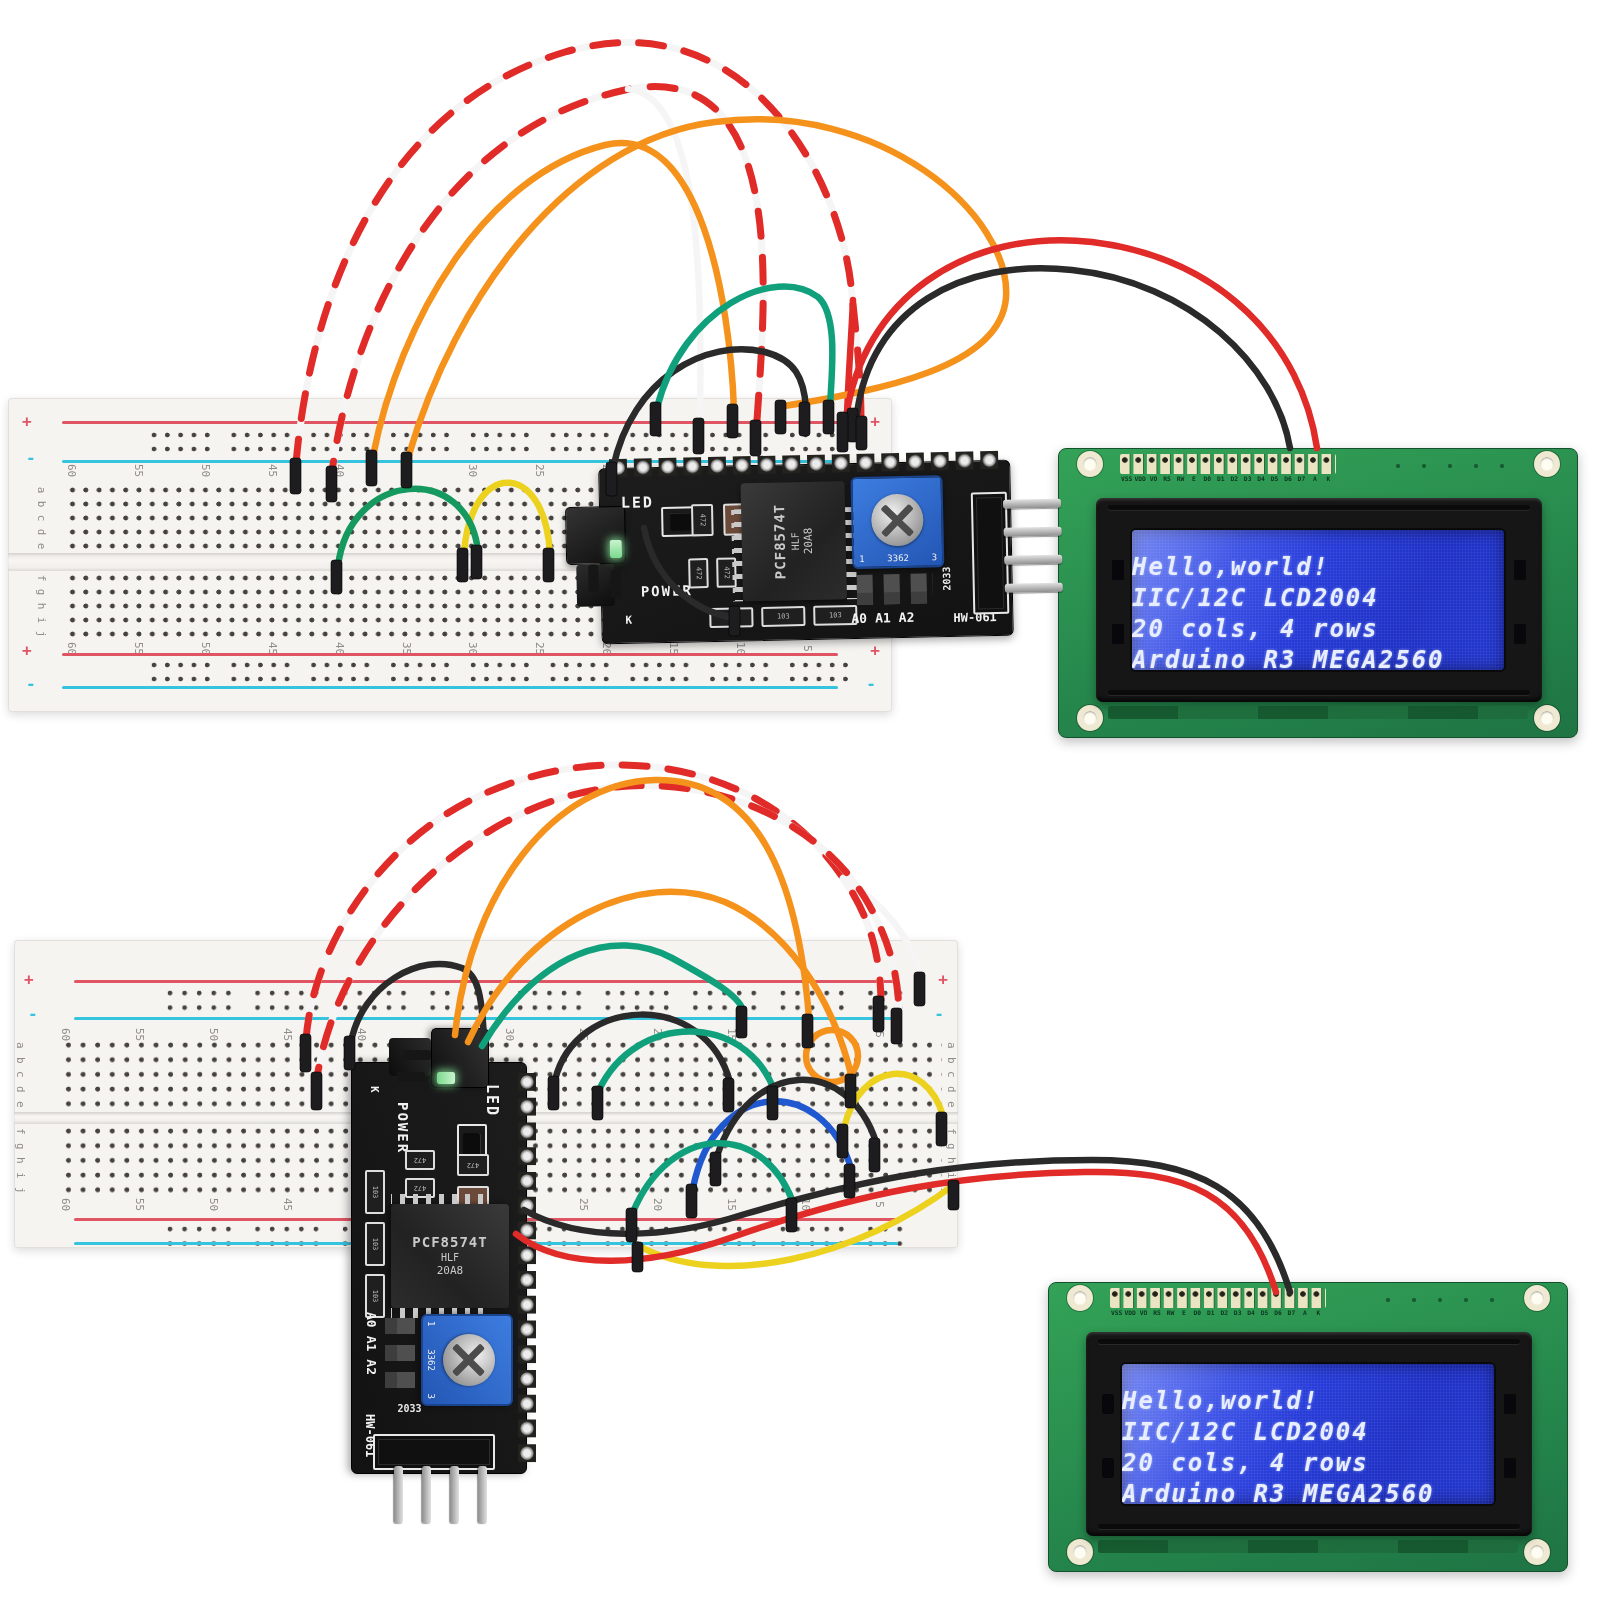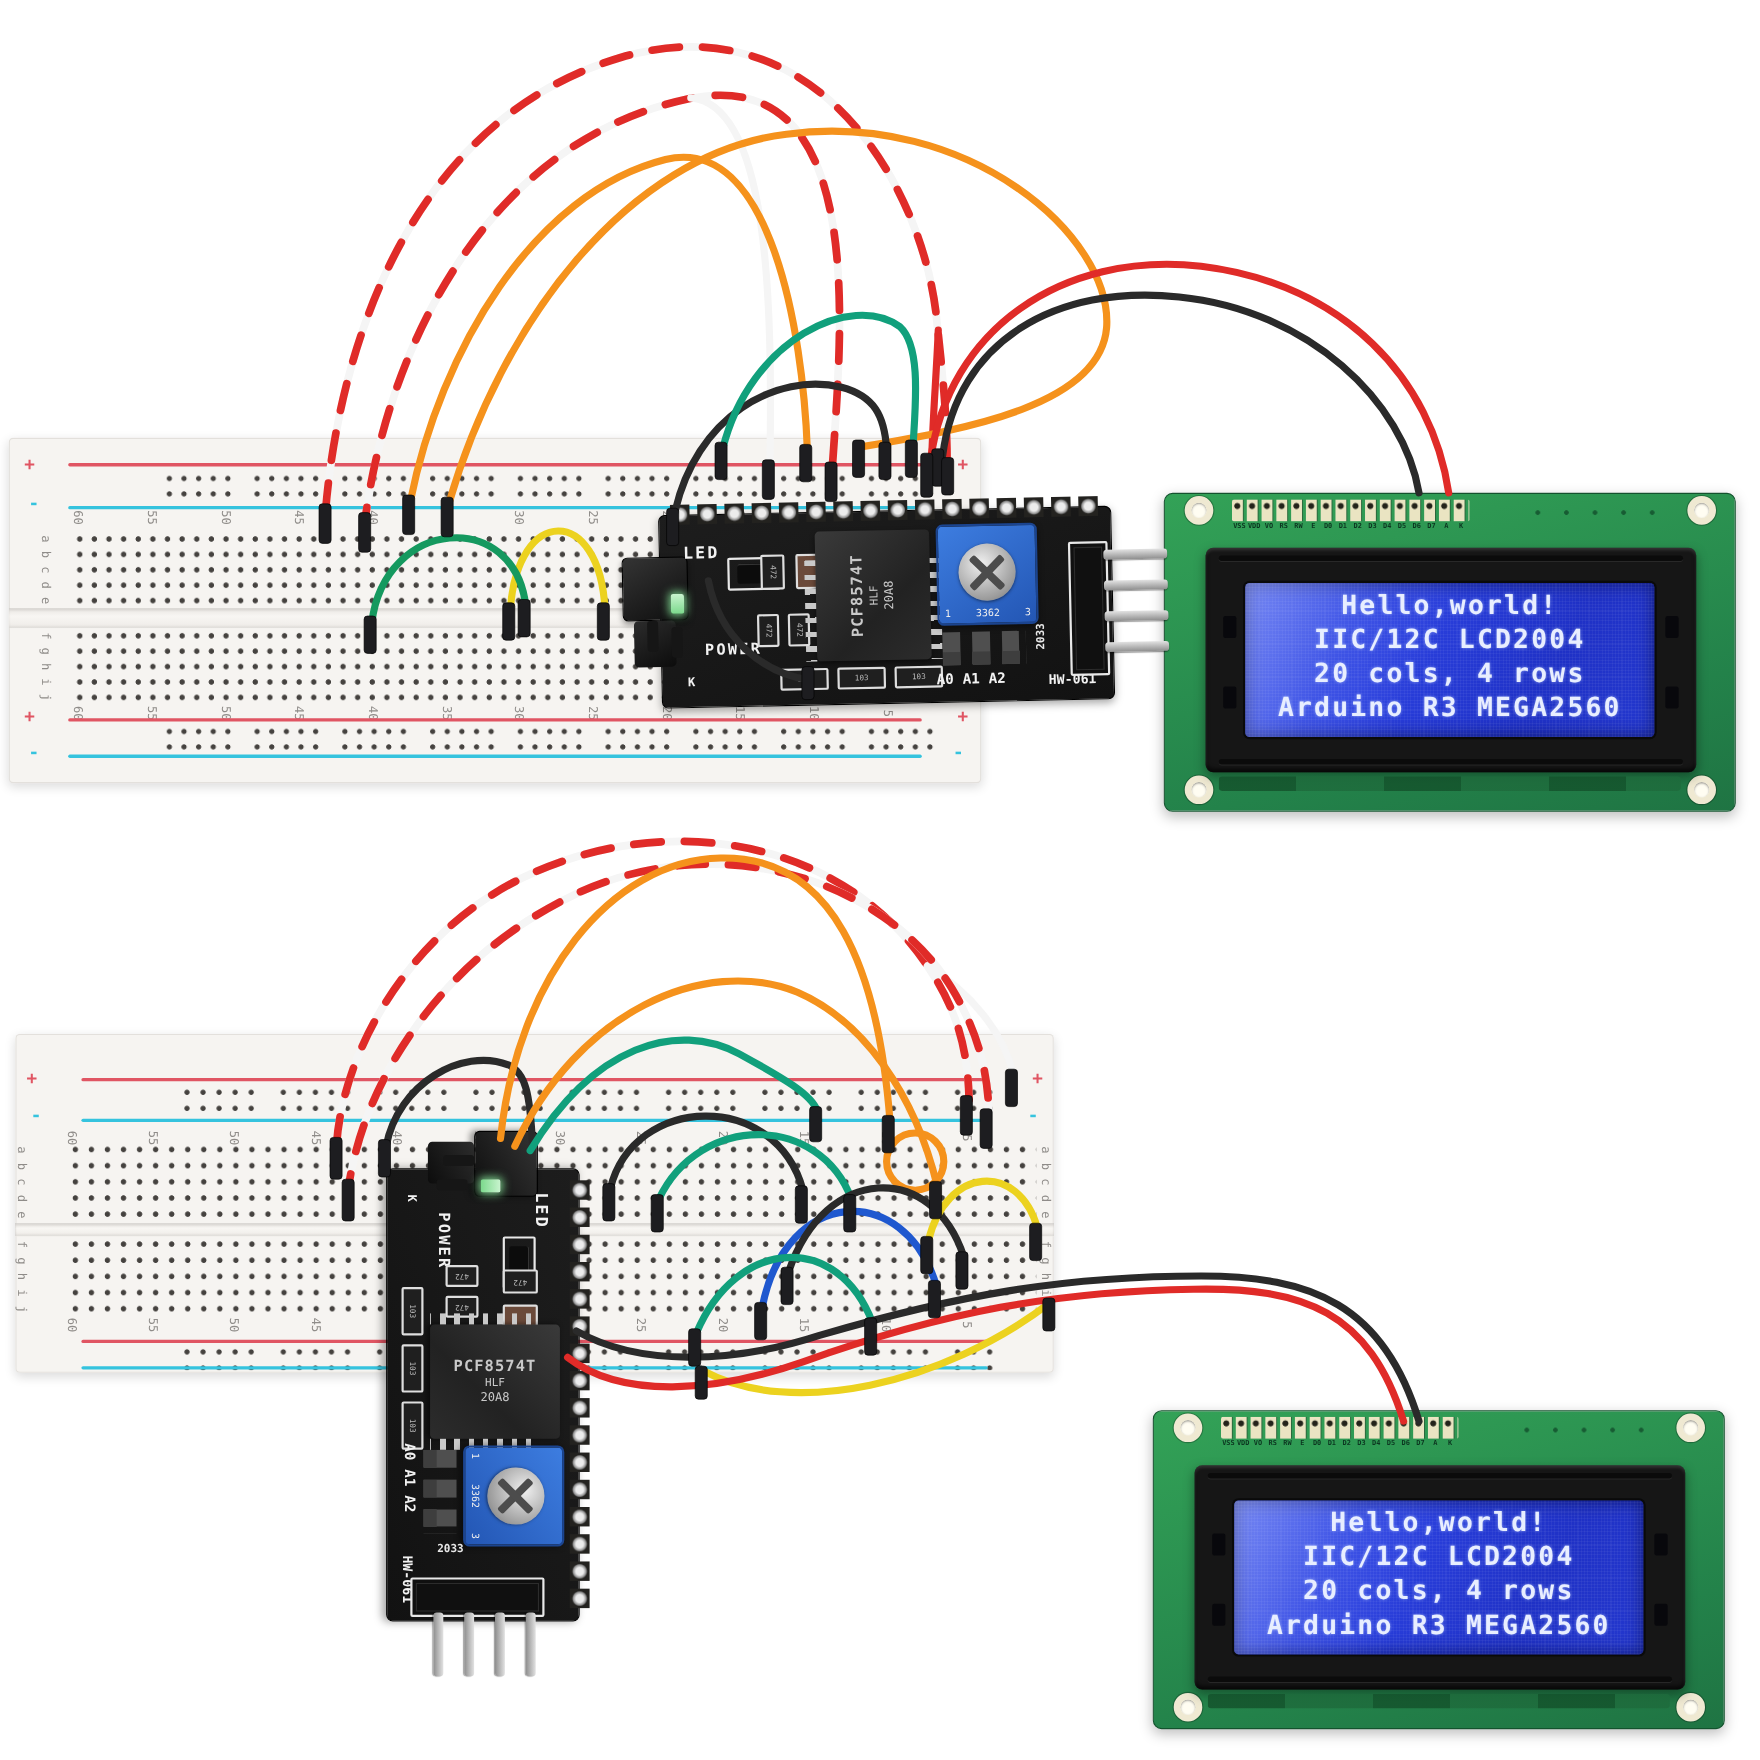--- a/index.html
+++ b/index.html
@@ -125,21 +125,21 @@
   .lcd-groove.t{top:7px;} .lcd-groove.b{bottom:7px;}
   .lcd-tab{position:absolute;width:12px;height:20px;background:#08080c;border-radius:2px;}
   .lcd-screen{position:absolute;left:74px;top:82px;width:372px;height:140px;border-radius:4px;overflow:hidden;
       background:linear-gradient(118deg,#3b55ef 0%,#2b41e0 35%,#1f31c6 72%,#2438cf 100%);
       box-shadow:inset 0 0 16px rgba(0,0,25,.55), 0 0 0 2px #0a0a0a;}
   .lcd-screen .px{position:absolute;inset:0;
       background-image:repeating-linear-gradient(90deg,rgba(255,255,255,.045) 0 1px,rgba(0,0,0,0) 1px 3px),
                        repeating-linear-gradient(0deg,rgba(255,255,255,.045) 0 1px,rgba(0,0,0,0) 1px 3px);}
   .lcd-screen .sheen{position:absolute;inset:0;
       background:linear-gradient(115deg,rgba(255,255,255,.30) 0%,rgba(255,255,255,.08) 26%,rgba(255,255,255,0) 46%);}
-  .lcd-text{position:absolute;inset:0;padding-top:5px;text-align:center;}
+  .lcd-text{position:absolute;inset:0;padding-top:22px;text-align:left;font-style:italic;}
   .lcd-text span{display:block;height:31px;line-height:31px;font-size:24px;font-weight:bold;letter-spacing:2px;
       color:#e8eeff;text-shadow:0 0 3px rgba(190,210,255,.65);white-space:pre;}
   .lcd-backstrip{position:absolute;left:50px;top:258px;width:420px;height:13px;border-radius:3px;
       background:repeating-linear-gradient(90deg,#14532c 0 70px,#1e6b3c 70px 150px);opacity:.85;}
 
   
   svg.wires{position:absolute;left:0;top:0;z-index:5;pointer-events:none;}
   .w{fill:none;stroke-linecap:round;stroke-width:6.5px;}
   .w.thick{stroke-width:7px;}
   .w.dash1{stroke-dasharray:25 21;}

